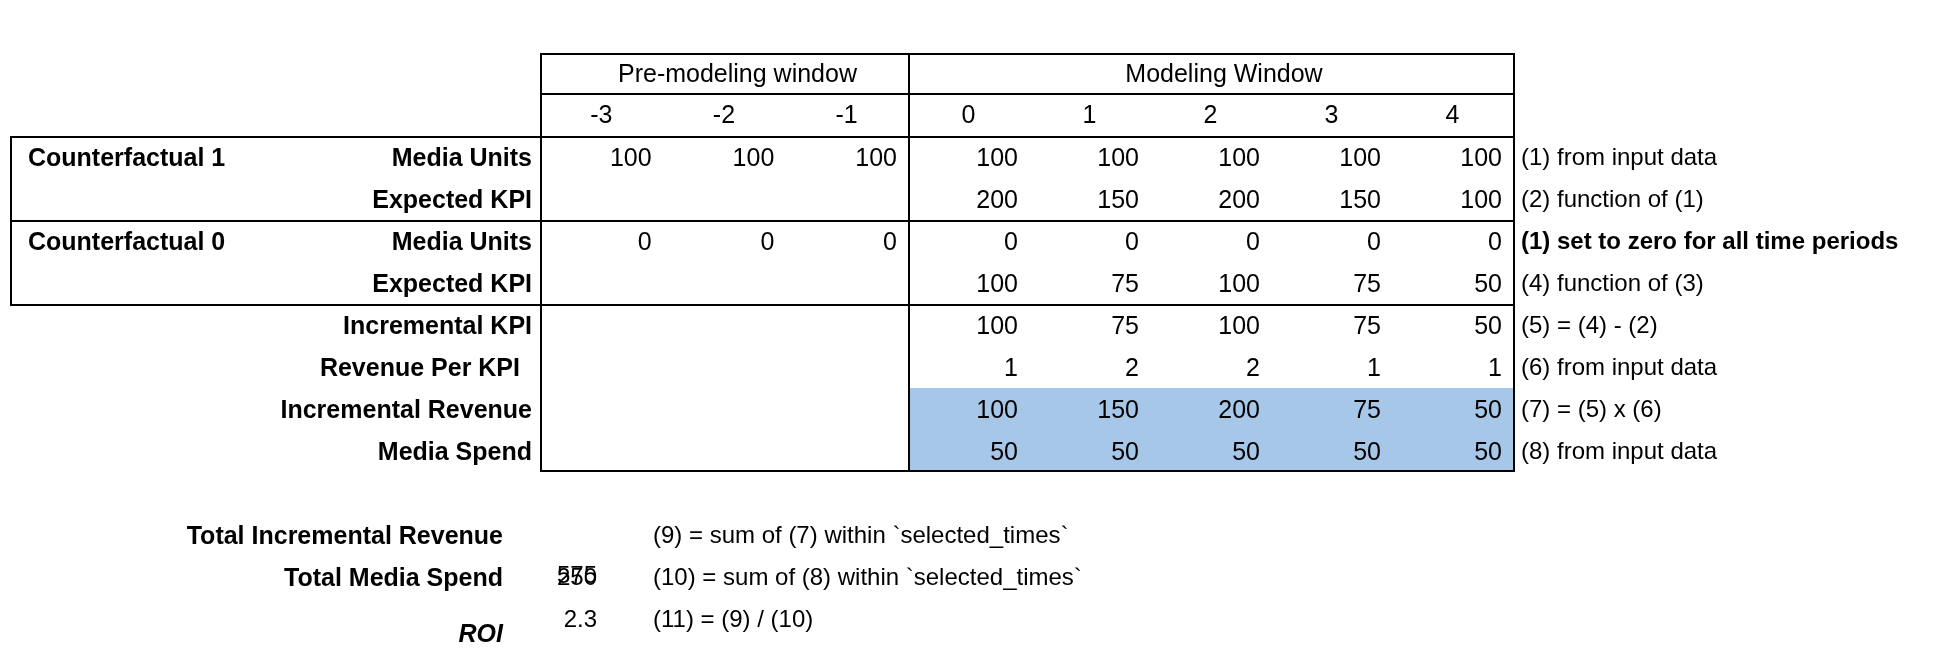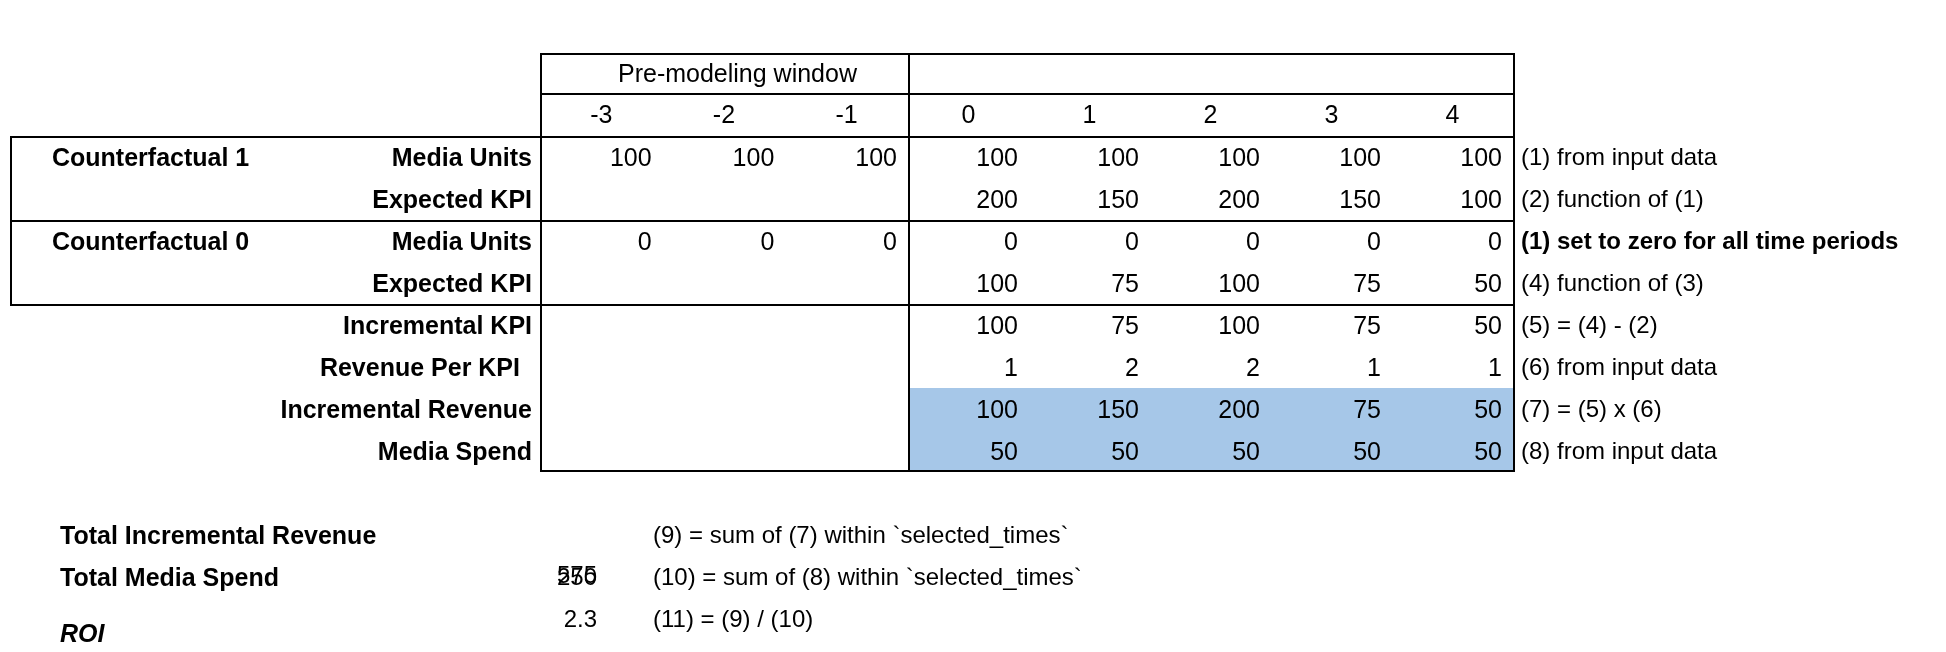--- a/index.html
+++ b/index.html
@@ -10,39 +10,40 @@
     overflow: hidden;
   }
   #canvas { position: absolute; left: 0; top: 0; width: 1946px; height: 652px; }
 
   #legend { position: absolute; left: 18px; top: 10px; height: 34px; white-space: nowrap; }
   #legend-label { font-size: 25px; font-weight: bold; vertical-align: middle; }
   #legend-code  { font-size: 24px; font-family: "Liberation Mono", "DejaVu Sans Mono", monospace; margin-left: 8px; vertical-align: middle; }
   .hdr-cell { position: absolute; text-align: center; font-size: 25px; padding-left: 27px; }
   .week-cell { position: absolute; text-align: center; font-size: 25px; }
   #week-label { position: absolute; text-align: right; font-weight: bold; font-size: 25px; }
-  .section-label { position: absolute; text-align: left; font-weight: bold; font-size: 25px; white-space: nowrap; margin-left: 24px; }
+  .section-label { position: absolute; text-align: left; font-weight: bold; font-size: 25px; white-space: nowrap; }
   .row-label { position: absolute; text-align: right; font-weight: bold; font-size: 25px; white-space: nowrap; }
   .num-cell { position: absolute; text-align: right; font-size: 25px; padding-right: 11px; }
   .row-note { position: absolute; text-align: left; font-size: 24px; white-space: nowrap; }
   .row-note.bold { font-weight: bold; }
   .gline { position: absolute; background: #000; }
   .hl-band { position: absolute; }
 
-  .sum-label { position: absolute; font-weight: bold; font-size: 25px; white-space: nowrap; }
+  .sum-label { position: absolute; text-align: right; font-weight: bold; font-size: 25px; white-space: nowrap; }
   .sum-value { position: absolute; text-align: right; font-size: 24px; }
   .sum-note  { position: absolute; text-align: right; font-size: 24px; white-space: nowrap; }
 </style>
 </head>
 <body>
 
 <div id="canvas">
 
 
   <div class="hdr-cell" id="hdr-pre" style="left: 540px; top: 53px; width: 368px; height: 40px; line-height: 40px;">Pre-modeling window</div>
+  <div class="hdr-cell" id="hdr-model" style="left: 908px; top: 53px; width: 605px; height: 40px; line-height: 40px;">Modeling Window</div>
 
 
   <div id="highlights">
       <div class="hl-band" style="left: 908px; top: 388px; width: 605px; height: 42px; background: rgb(166, 199, 232);"></div>
       <div class="hl-band" style="left: 908px; top: 430px; width: 605px; height: 42px; background: rgb(166, 199, 232);"></div>
     </div>
   <div id="week-cells">
       <div class="week-cell" style="left: 540px; top: 93px; width: 122.667px; height: 43px; line-height: 43px;">-3</div>
       <div class="week-cell" style="left: 662.667px; top: 93px; width: 122.667px; height: 43px; line-height: 43px;">-2</div>
       <div class="week-cell" style="left: 785.333px; top: 93px; width: 122.667px; height: 43px; line-height: 43px;">-1</div>

